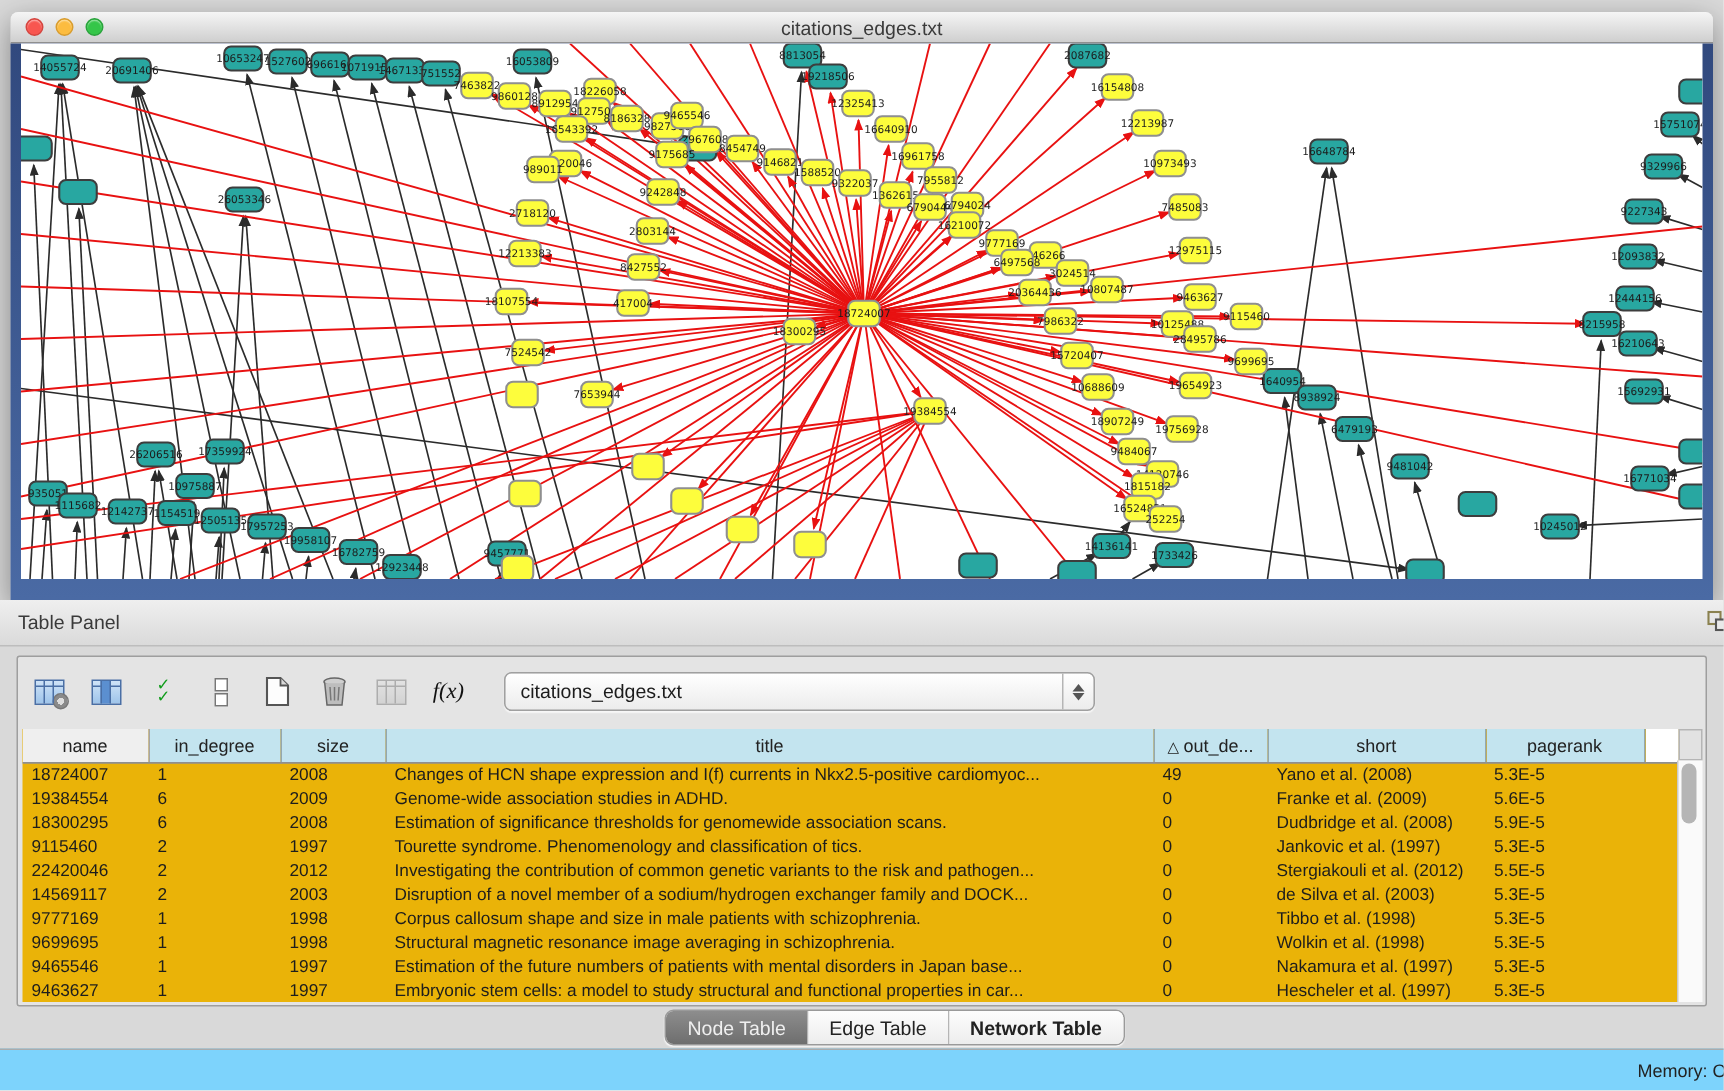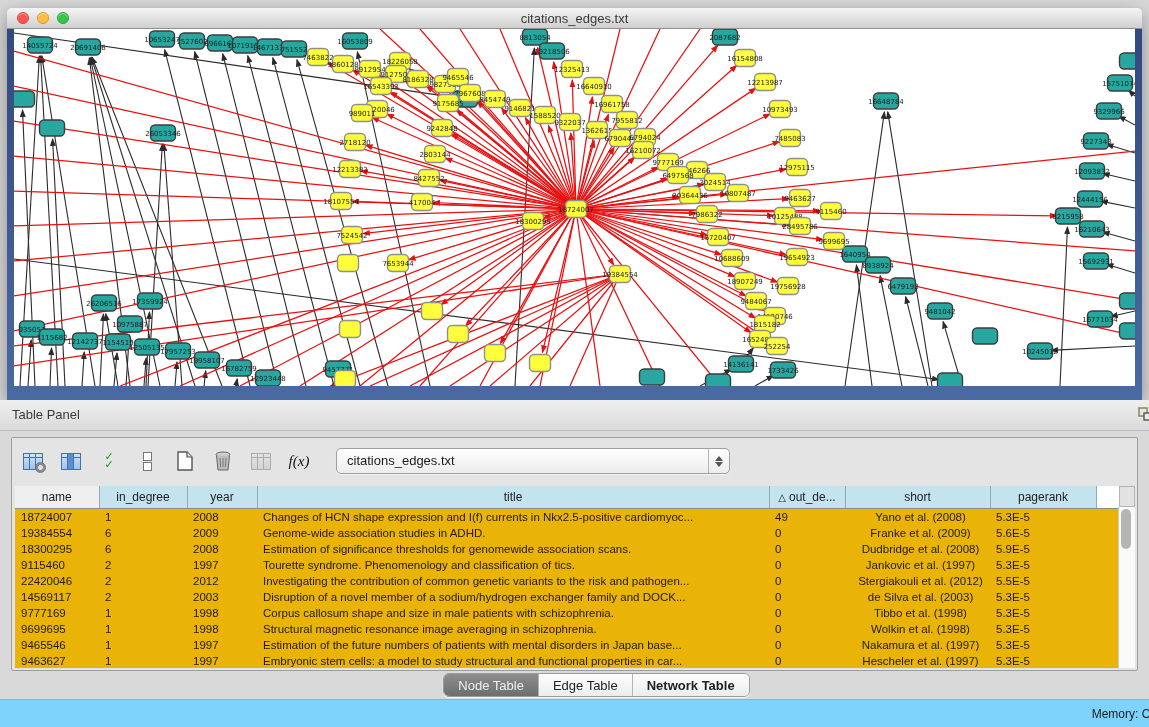--- a/index.html
+++ b/index.html
@@ -42,21 +42,21 @@
     display:flex;flex-direction:column;align-items:center;justify-content:center;gap:1px;}
   .tri-up{width:0;height:0;border-left:4px solid transparent;border-right:4px solid transparent;border-bottom:5px solid #555;}
   .tri-dn{width:0;height:0;border-left:4px solid transparent;border-right:4px solid transparent;border-top:5px solid #555;}
 
   .table-wrap{position:absolute;left:3px;top:48px;width:1104px;bottom:2px;background:#eab308;overflow:hidden;}
   table.data{border-collapse:collapse;table-layout:fixed;width:1104px;font-size:11.5px;color:#1d1d1d;}
   table.data th{height:20px;background:#c3e4ef;border-right:1px solid #93a8b0;border-bottom:1px solid #8f8f8f;
     font-weight:normal;font-size:12px;color:#222;overflow:hidden;white-space:nowrap;}
   table.data th.first{background:#efefef;border-right:1px solid #a5a5a5;}
   table.data td{height:16px;padding:0 0 0 6px;overflow:hidden;white-space:nowrap;}
-  td.c-short{text-align:center;padding-left:0;}
+  td.c-short{padding-left:0;}
   .sort-tri{font-size:10px;margin-right:3px;}
 
   .scroll-corner{position:absolute;right:2px;top:48px;width:16px;height:21px;background:#e2e2e2;border:1px solid #b5b5b5;box-sizing:border-box;}
   .vscroll{position:absolute;right:2px;top:69px;width:16px;bottom:2px;background:#fafafa;border-left:1px solid #c9c9c9;}
   .vthumb{position:absolute;left:2px;top:2px;width:10px;height:40px;border-radius:6px;background:#b5b5b5;}
 
   
   .tabbar{position:absolute;left:0;top:673px;width:100%;height:24px;display:flex;justify-content:center;}
   .seg{display:flex;border:1px solid #9a9a9a;border-radius:6px;overflow:hidden;height:22px;
     background:#f6f6f6;box-shadow:0 1px 1px rgba(255,255,255,.8);}
@@ -851,21 +851,21 @@
           <col style="width:512px">
             <col style="width:76px">
             <col style="width:145px">
           <col style="width:106px">
             <col>
         </colgroup>
         <thead>
           <tr>
             <th class="first"><span>name</span></th>
             <th><span>in_degree</span></th>
-            <th><span>year</span></th>
+            <th><span>size</span></th>
             <th><span>title</span></th>
             <th><span class="sort-tri">△</span><span>out_de...</span></th>
             <th><span>short</span></th>
             <th><span>pagerank</span></th>
             <th style="background:#fff;border-right:none"></th>
           </tr>
         </thead>
         <tbody id="table-body">
             <tr>
               <td class="c-name">18724007</td>

